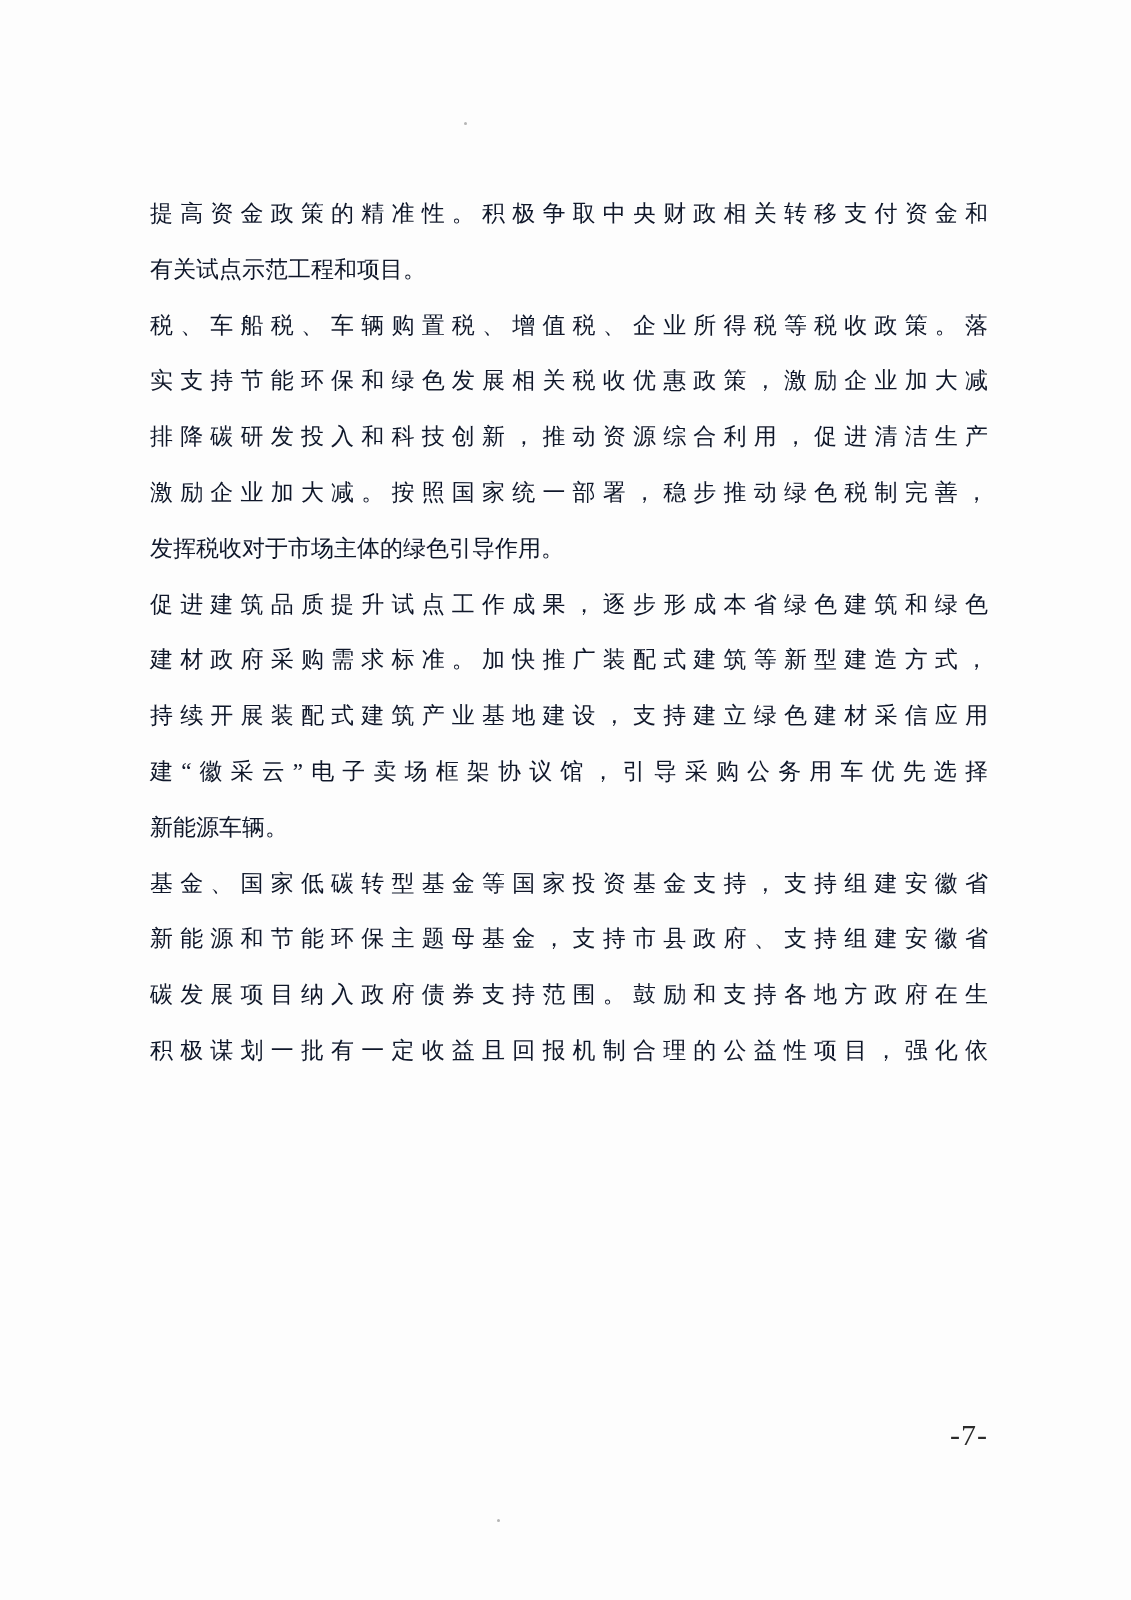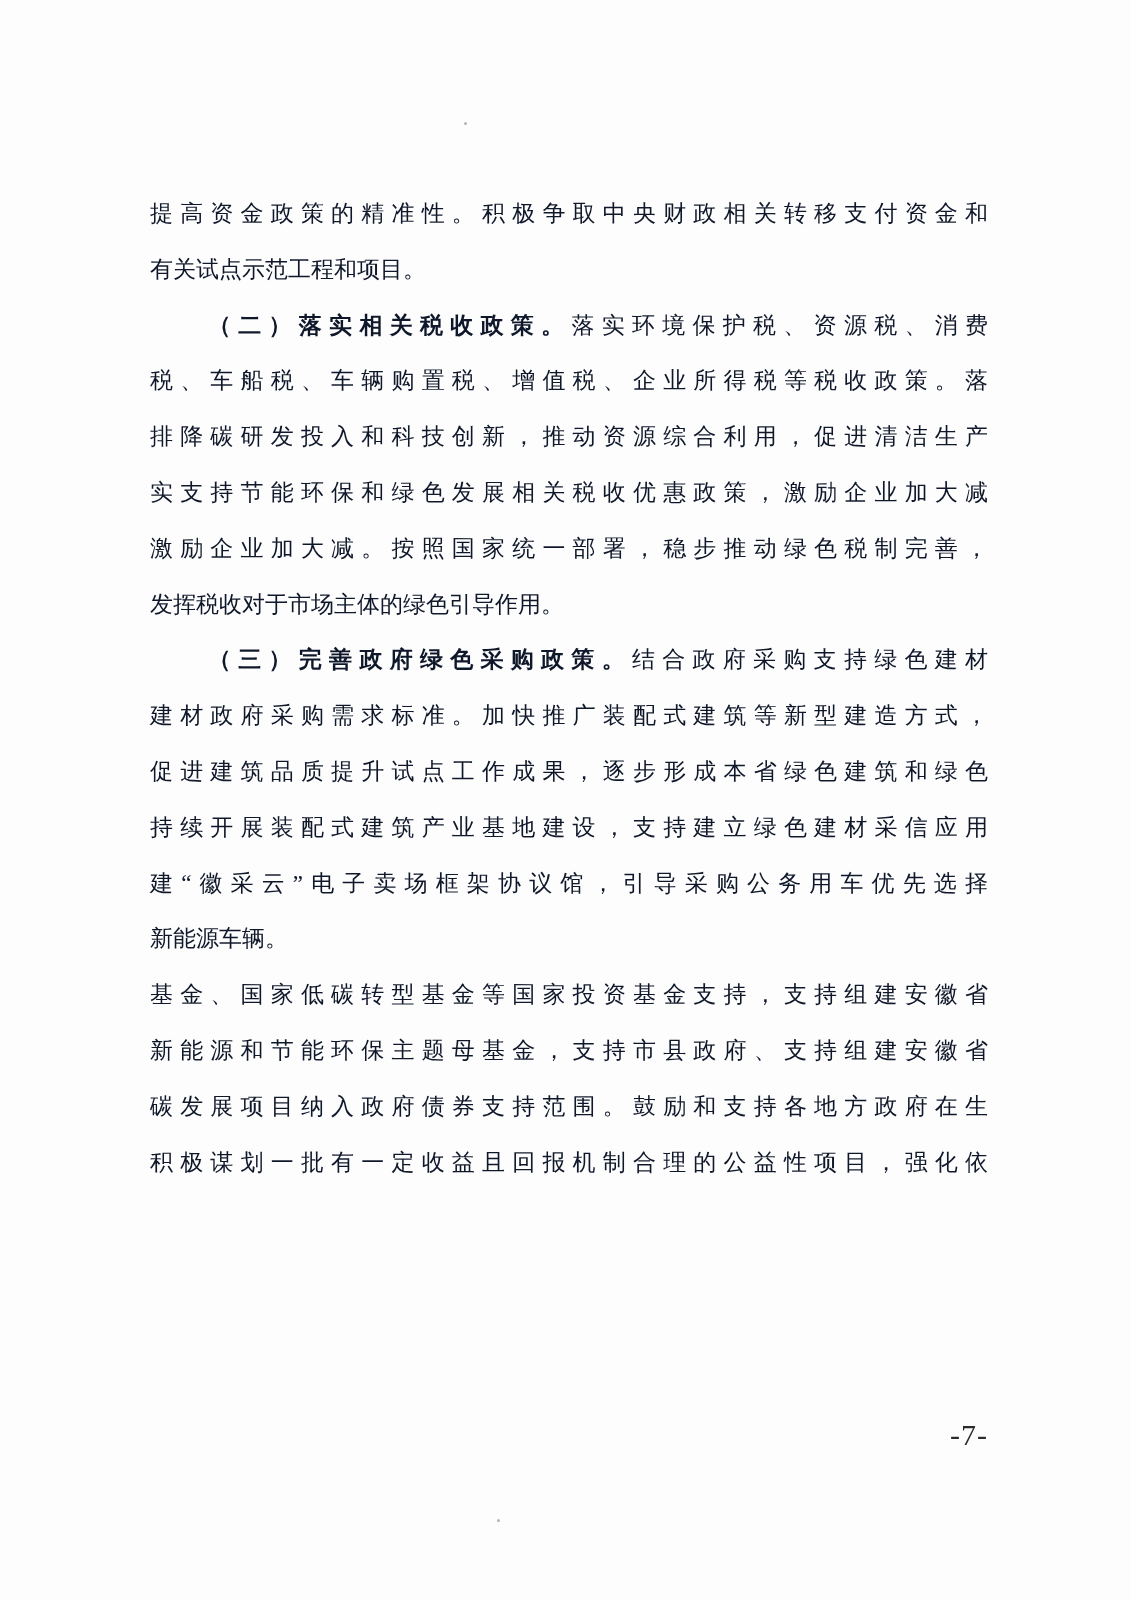--- a/index.html
+++ b/index.html
@@ -51,31 +51,29 @@
 </head>
 <body>
 
 <div class="page">
   <div class="text-block">
       <div class="paragraph">
         <div class="line justify"><span class="seg">提高资金政策的精准性。积极争取中央财政相关转移支付资金和</span></div>
         <div class="line"><span class="seg">有关试点示范工程和项目。</span></div>
       </div>
       <div class="paragraph">
-        <div class="line justify indent"><span class="seg b">（二）落实相关税收政策。</span><span class="seg">落实环境保护税、资源税、消费</span></div>
         <div class="line justify"><span class="seg">税、车船税、车辆购置税、增值税、企业所得税等税收政策。落</span></div>
+        <div class="line justify"><span class="seg">实支持节能环保和绿色发展相关税收优惠政策，激励企业加大减</span></div>
         <div class="line justify"><span class="seg">排降碳研发投入和科技创新，推动资源综合利用，促进清洁生产</span></div>
-        <div class="line justify"><span class="seg">实支持节能环保和绿色发展相关税收优惠政策，激励企业加大减</span></div>
         <div class="line justify"><span class="seg">激励企业加大减。按照国家统一部署，稳步推动绿色税制完善，</span></div>
         <div class="line"><span class="seg">发挥税收对于市场主体的绿色引导作用。</span></div>
       </div>
       <div class="paragraph">
-        <div class="line justify indent"><span class="seg b">（三）完善政府绿色采购政策。</span><span class="seg">结合政府采购支持绿色建材</span></div>
+        <div class="line justify"><span class="seg">促进建筑品质提升试点工作成果，逐步形成本省绿色建筑和绿色</span></div>
         <div class="line justify"><span class="seg">建材政府采购需求标准。加快推广装配式建筑等新型建造方式，</span></div>
-        <div class="line justify"><span class="seg">促进建筑品质提升试点工作成果，逐步形成本省绿色建筑和绿色</span></div>
         <div class="line justify"><span class="seg">持续开展装配式建筑产业基地建设，支持建立绿色建材采信应用</span></div>
         <div class="line justify"><span class="seg">建“徽采云”电子卖场框架协议馆，引导采购公务用车优先选择</span></div>
         <div class="line"><span class="seg">新能源车辆。</span></div>
       </div>
       <div class="paragraph">
         <div class="line justify"><span class="seg">基金、国家低碳转型基金等国家投资基金支持，支持组建安徽省</span></div>
         <div class="line justify"><span class="seg">新能源和节能环保主题母基金，支持市县政府、支持组建安徽省</span></div>
         <div class="line justify"><span class="seg">碳发展项目纳入政府债券支持范围。鼓励和支持各地方政府在生</span></div>
         <div class="line justify"><span class="seg">积极谋划一批有一定收益且回报机制合理的公益性项目，强化依</span></div>
       </div>

